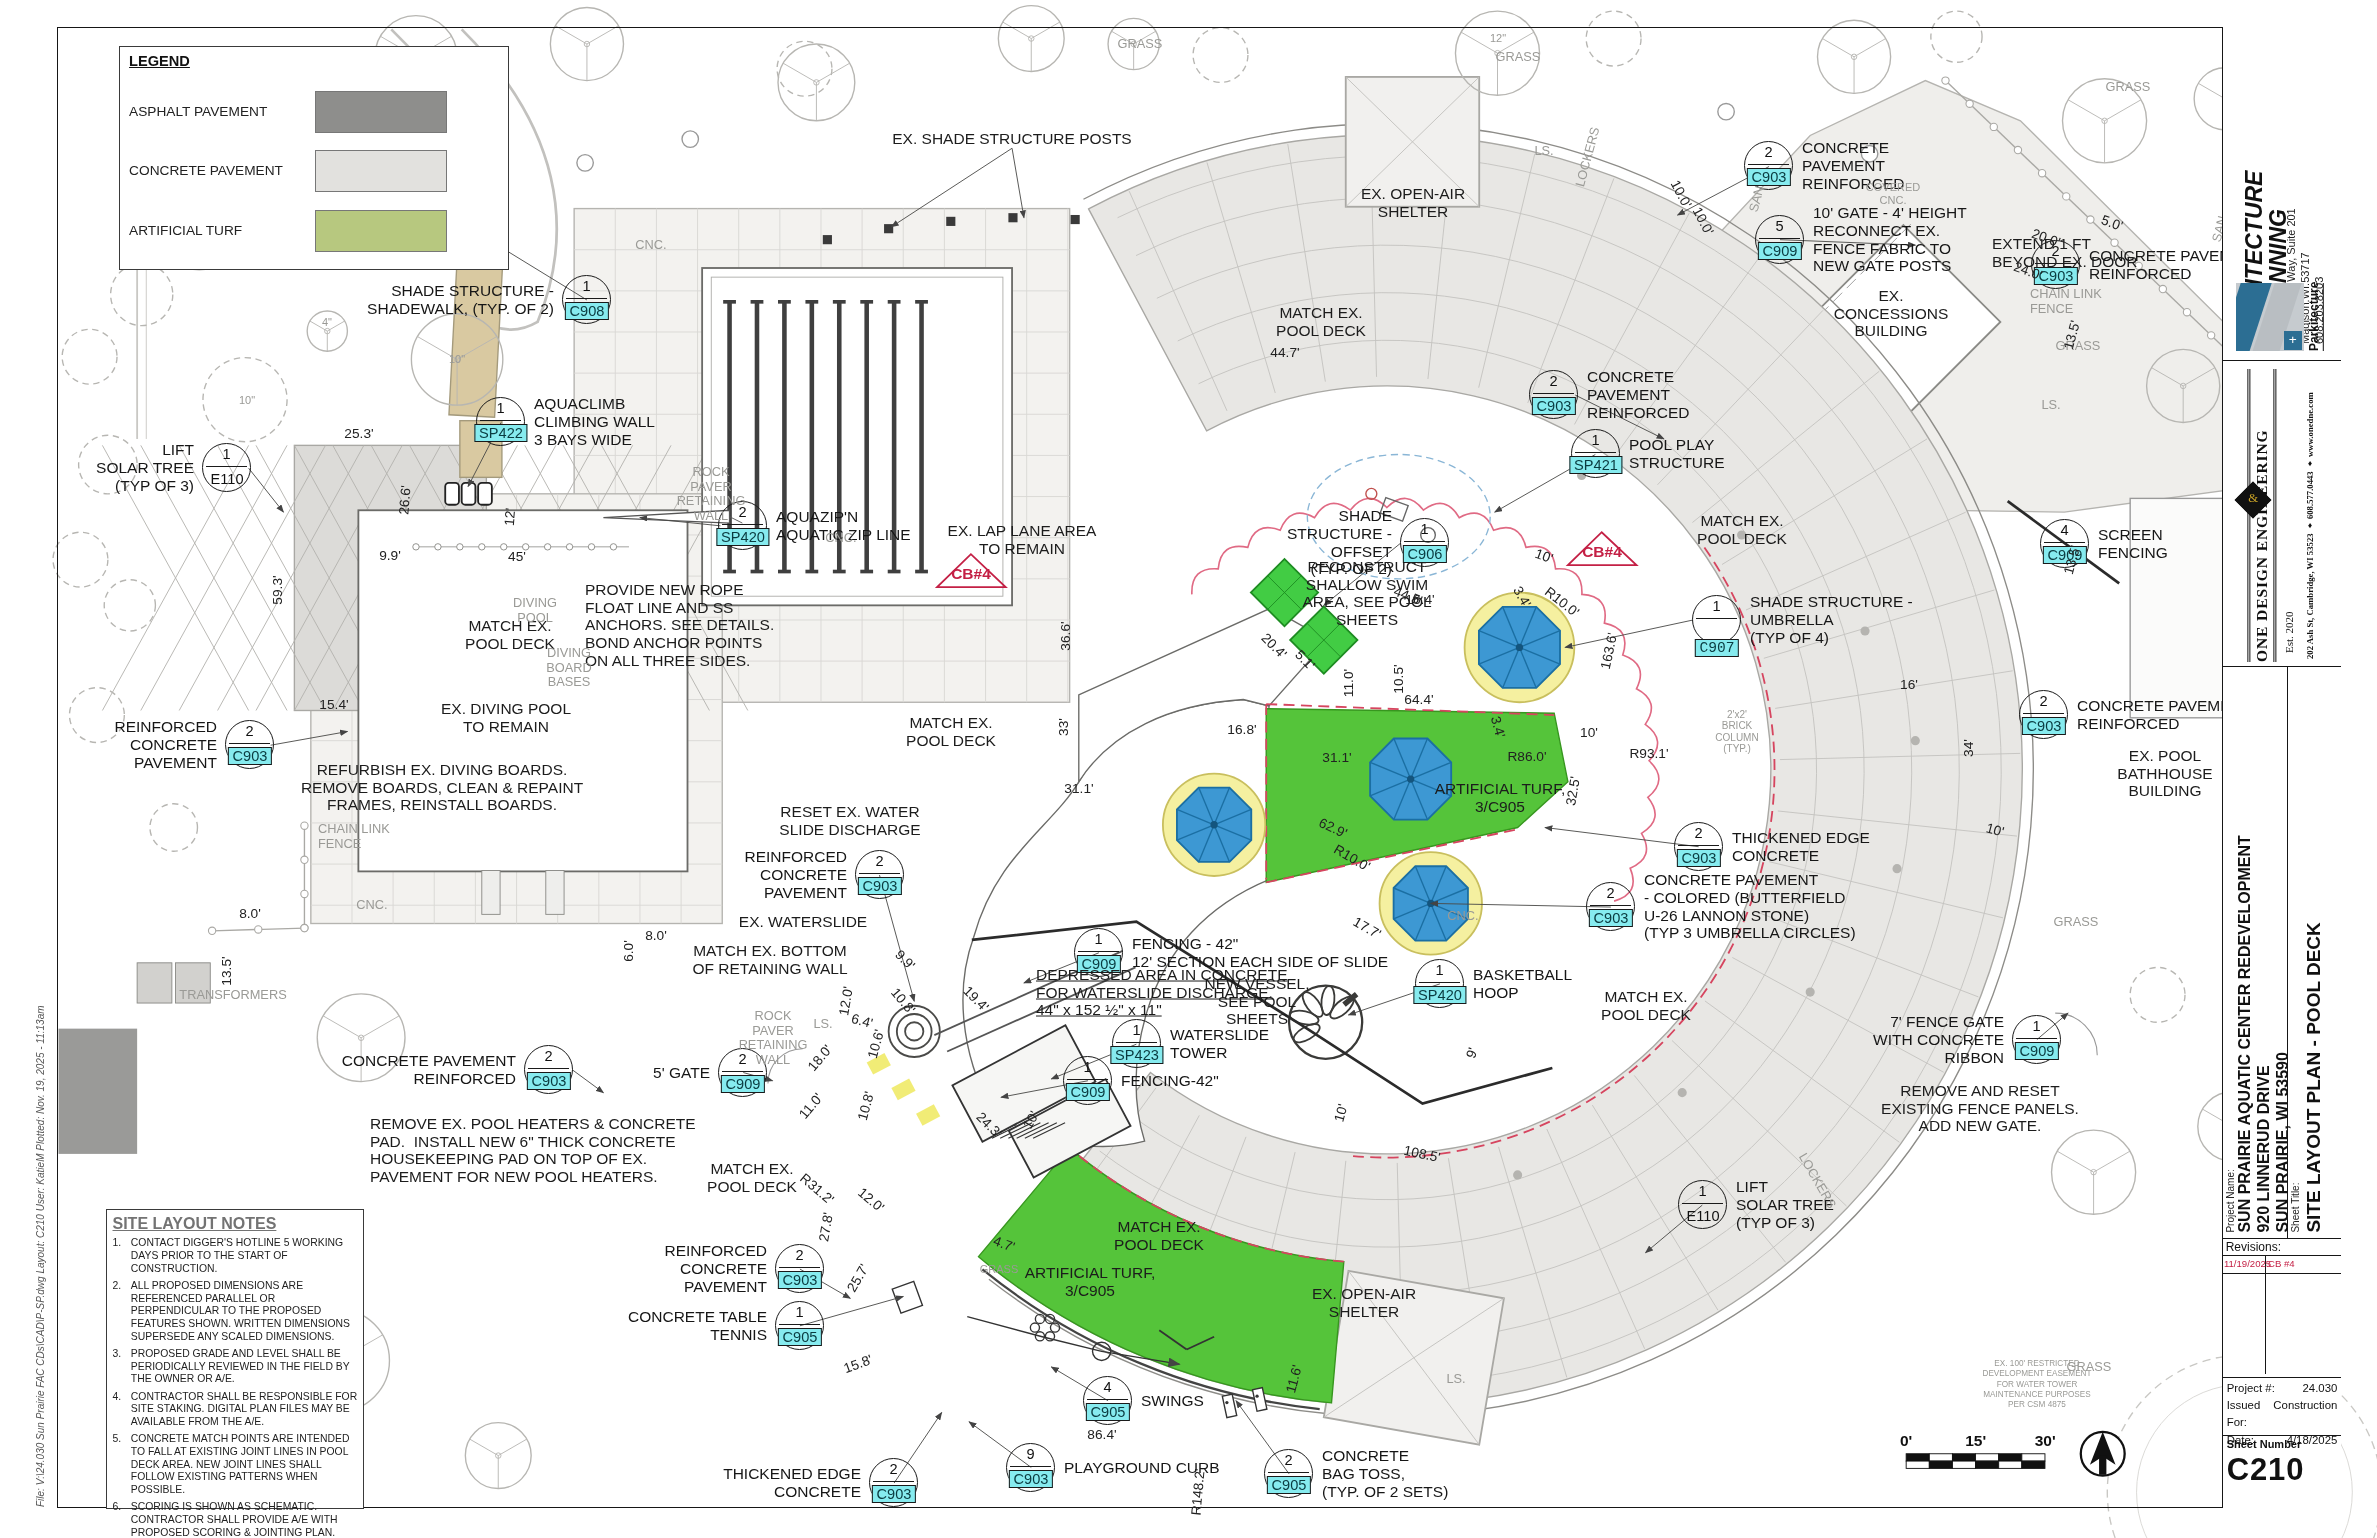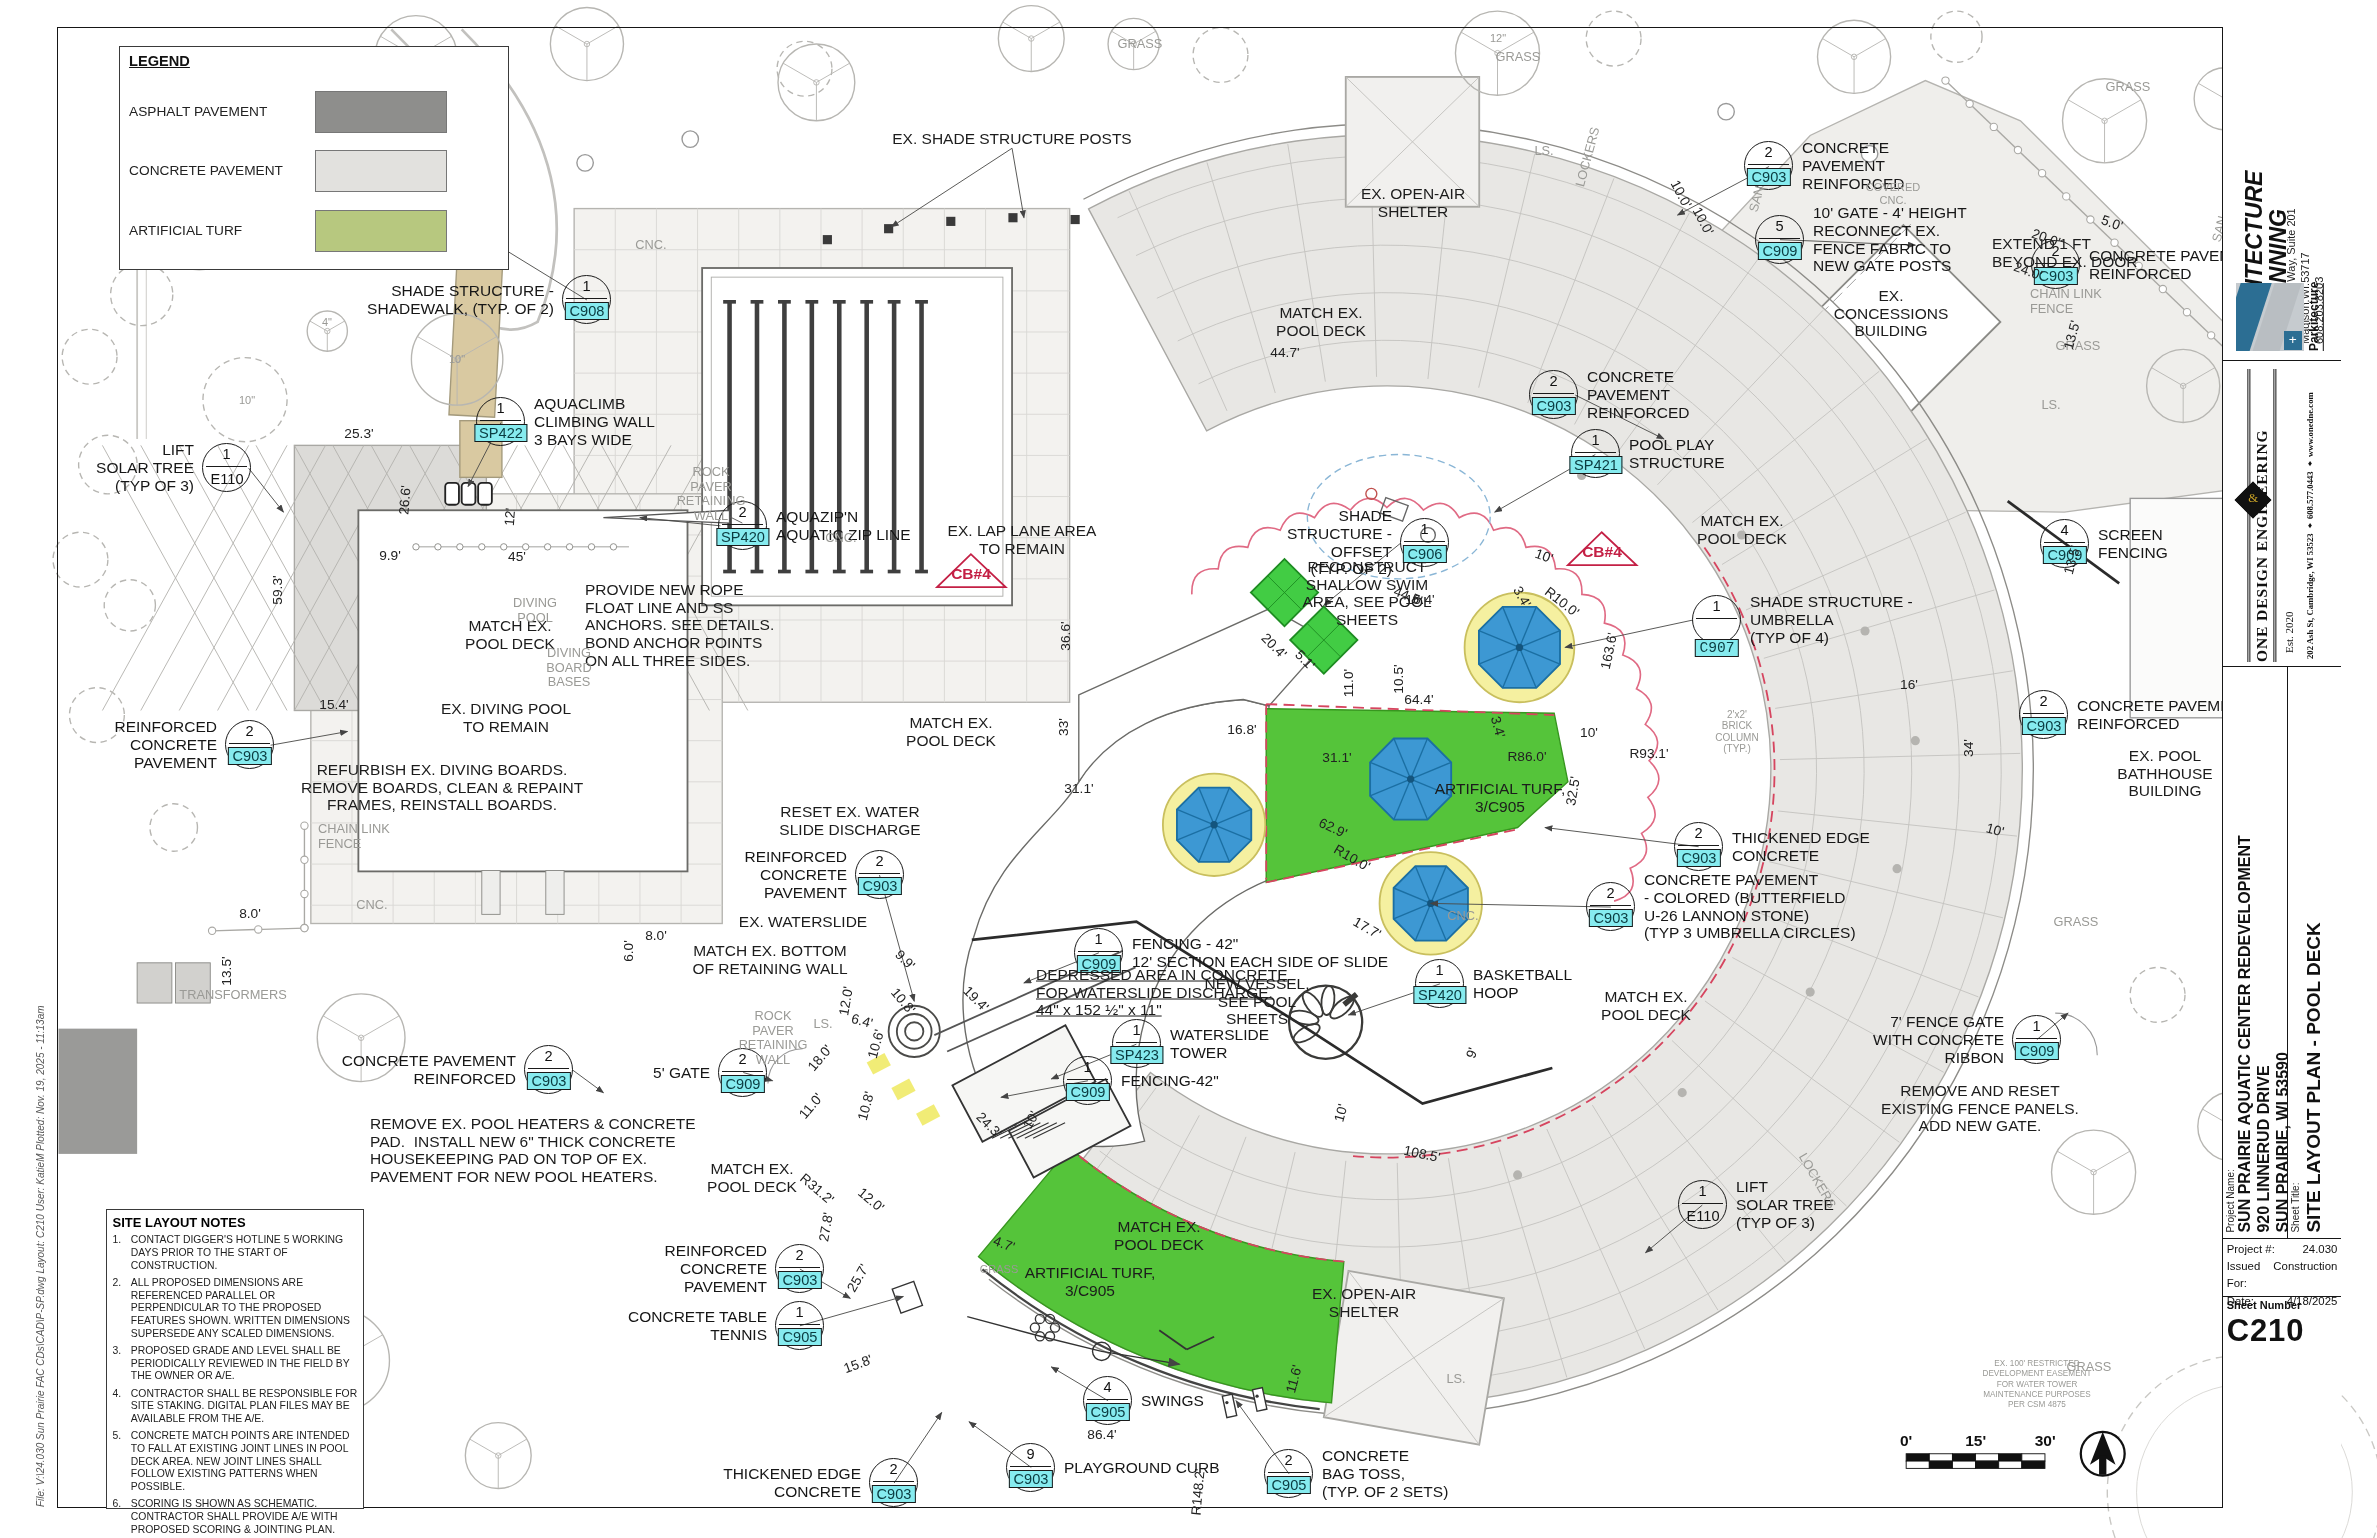--- a/index.html
+++ b/index.html
@@ -23,21 +23,21 @@
   .clabel.right{left:33px;transform:translateY(-50%);text-align:left;}
   .clabel.left{right:33px;transform:translateY(-50%);text-align:right;}
   
   .legend{position:absolute;left:119px;top:46px;width:390px;height:224px;border:1.8px solid #3a3a3a;background:#fff;box-sizing:border-box;}
   .legend h3{margin:5.5px 0 0 9.1px;font-size:14.6px;color:#111;text-decoration:underline;}
   .lrow{position:absolute;left:0;width:100%;height:42px;}
   .lrow .lt{position:absolute;left:9.1px;top:12.8px;font-size:13.7px;color:#222;}
   .lrow .sw{position:absolute;left:195px;top:0;width:132px;height:42px;border:1.4px solid #777;box-sizing:border-box;}
   
   .notes{position:absolute;left:106px;top:1209px;width:258px;height:300px;border:1.8px solid #3a3a3a;background:#fff;box-sizing:border-box;padding:4.6px 5.5px 3.7px 5.5px;}
-  .notes h3{margin:0 0 4.6px 0;font-size:13px;color:#000000;}
+  .notes h3{margin:0 0 4.6px 0;font-size:16px;color:#737373;text-decoration:underline;}
   .note{display:flex;margin-bottom:4.6px;font-size:10.4px;line-height:1.22;color:#222;}
   .note .n{width:18.3px;flex:none;}
   
   .vt{writing-mode:vertical-rl;transform:rotate(180deg);}
   .tb{position:absolute;left:2222px;top:27.4px;width:119px;height:1481px;border-left:1.8px solid #161616;box-sizing:border-box;background:#fff;}
   .tb section{position:relative;box-sizing:border-box;border-bottom:1.8px solid #161616;}
   .sA{height:334px;}
   .pk-name{position:absolute;right:51px;top:11px;height:311px;font-style:italic;font-weight:bold;font-size:23px;line-height:1.05;color:#111;}
   .pk-addr{position:absolute;right:14.6px;top:14.6px;height:302px;font-size:11px;line-height:1.25;color:#222;}
   .pk-logo{position:absolute;left:12.8px;bottom:9.1px;width:68px;height:68px;background:#c6cbcf;overflow:hidden;}
@@ -1141,20 +1141,30 @@
         <div class="tb-small vt">Project Name:</div>
         <div class="pn vt" style="white-space:pre;" id="pn-multiline">SUN PRAIRIE AQUATIC CENTER REDEVELOPMENT
 920 LINNERUD DRIVE
 SUN PRAIRIE, WI 53590</div>
       </div>
       <div class="scell">
         <div class="tb-small vt">Sheet Title:</div>
         <div class="st vt">SITE LAYOUT PLAN - POOL DECK</div>
       </div>
     </section>
+    <section class="sD">
+      <div class="rev-label">Revisions:</div>
+      <div class="rev-table" id="rev-table">
+          <div class="rev-div"></div>
+          <div class="rev-row" style="top: 0px;">
+            <span class="rd">11/19/2025</span>
+            <span class="rc">CB #4</span>
+          </div>
+        </div>
+    </section>
     <section class="sE">
       <div class="meta-row">
           <span>Project #:</span>
           <span>24.030</span>
         </div>
       <div class="meta-row">
           <span>Issued For:</span>
           <span>Construction</span>
         </div>
       <div class="meta-row">

